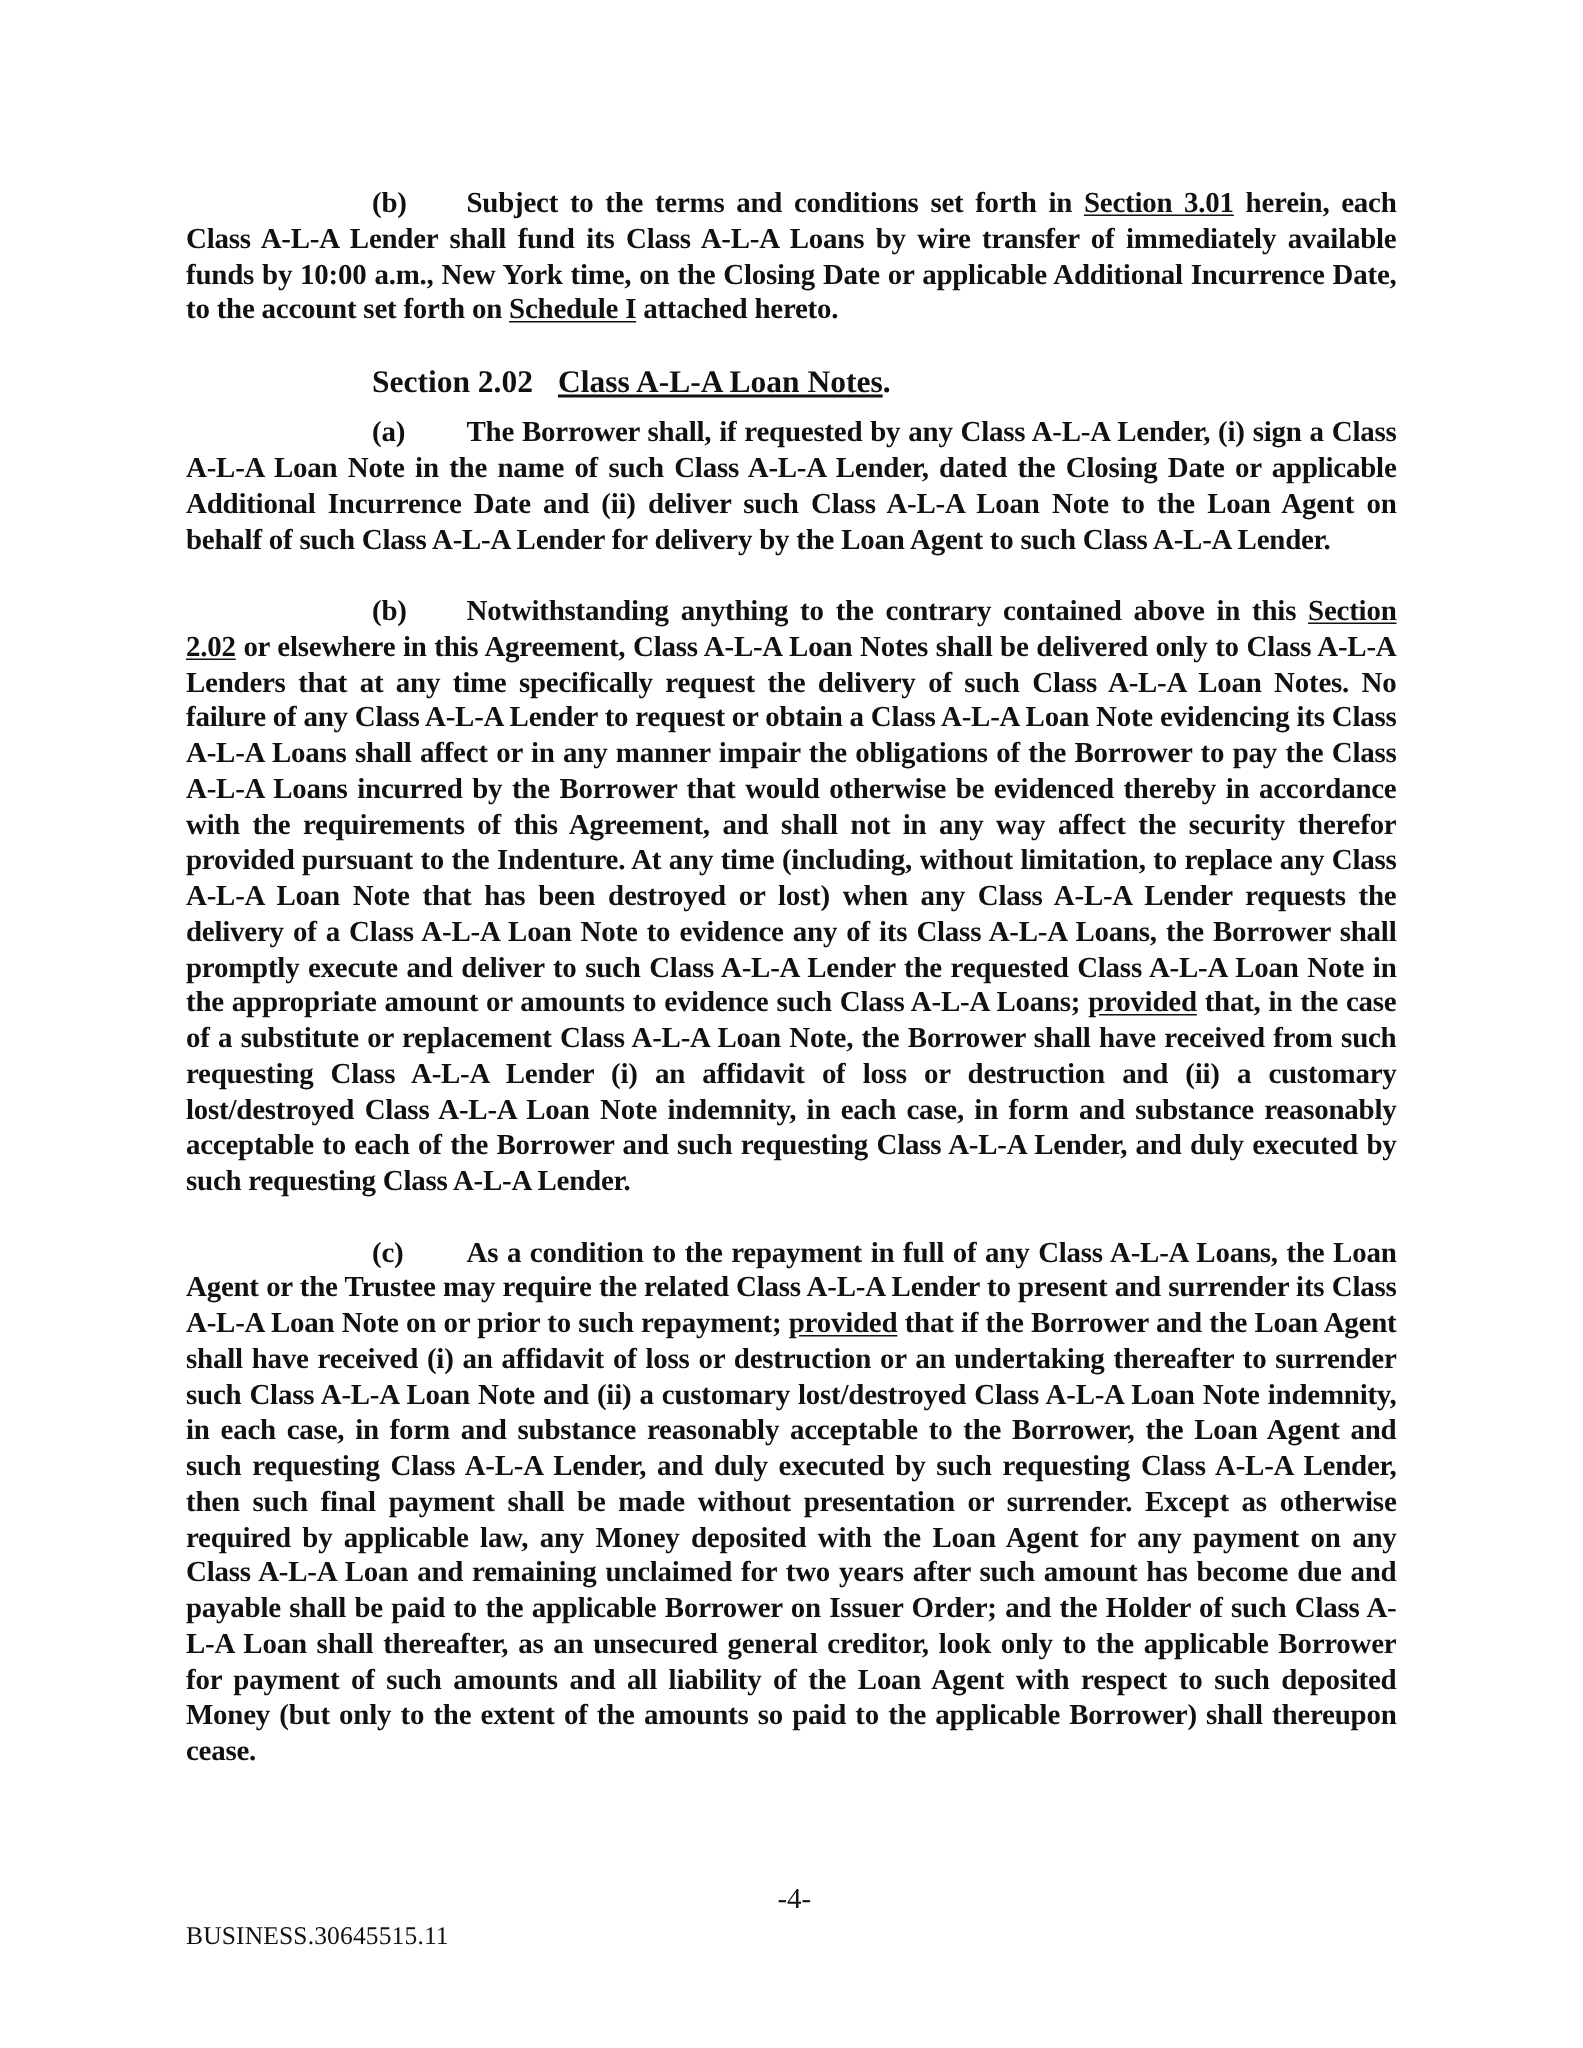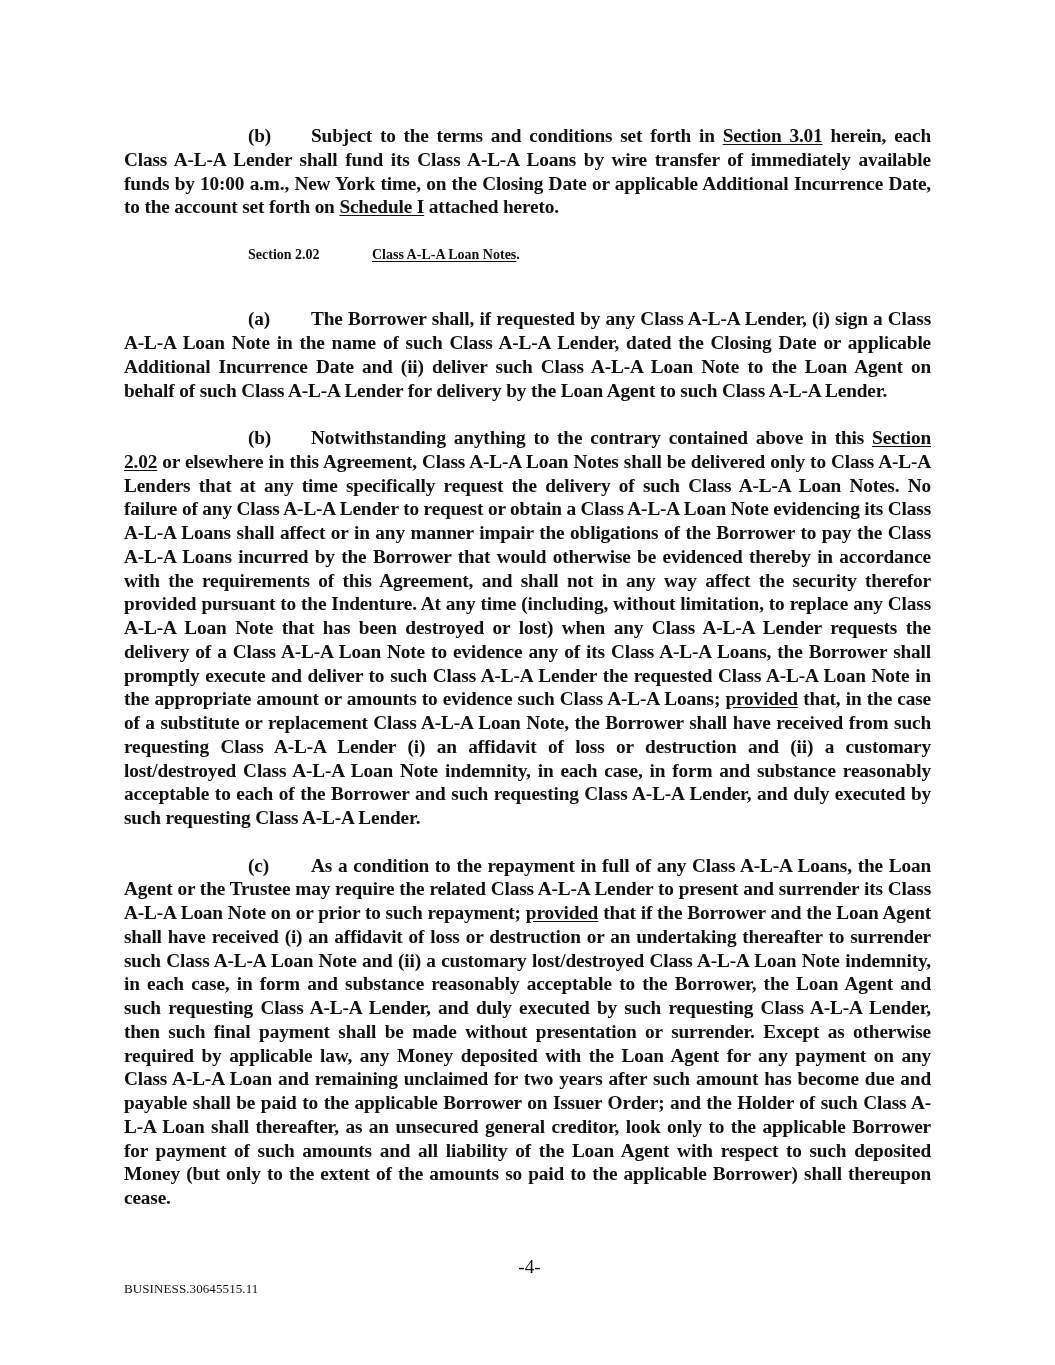--- a/index.html
+++ b/index.html
@@ -32,42 +32,42 @@
     .indent {
       display: inline-block;
       width: 124px;
     }
     .label {
       display: inline-block;
       width: 63px;
     }
     .u { text-decoration: underline; text-underline-offset: 2px; }
     .heading {
-      font-size: 14px;
+      font-size: 21px;
       line-height: 23.75px;
-      margin: 0 0 41px 0;
+      margin: 0 0 11px 0;
     }
     .heading .num {
       display: inline-block;
       width: 124px;
     }
     .page-number {
       position: absolute;
       top: 1256px;
       left: 0;
       width: 1055px;
       text-align: center;
       font-size: 19.3px;
       padding-left: 2px;
     }
     .doc-id {
       position: absolute;
       top: 1281px;
       left: 124px;
-      font-size: 13px;
+      font-size: 17px;
       letter-spacing: 0.1px;
     }
   </style>
 </head>
 <body>
 
 <div class="page">
 
   <p class="para"><span class="indent"></span><span class="label">(b)</span><span>Subject to the terms and conditions set forth in </span><span class="u">Section 3.01</span><span> herein, each Class A-L-A Lender shall fund its Class A-L-A Loans by wire transfer of immediately available funds by 10:00 a.m., New York time, on the Closing Date or applicable Additional Incurrence Date, to the account set forth on </span><span class="u">Schedule I</span><span> attached hereto.</span></p>
 

